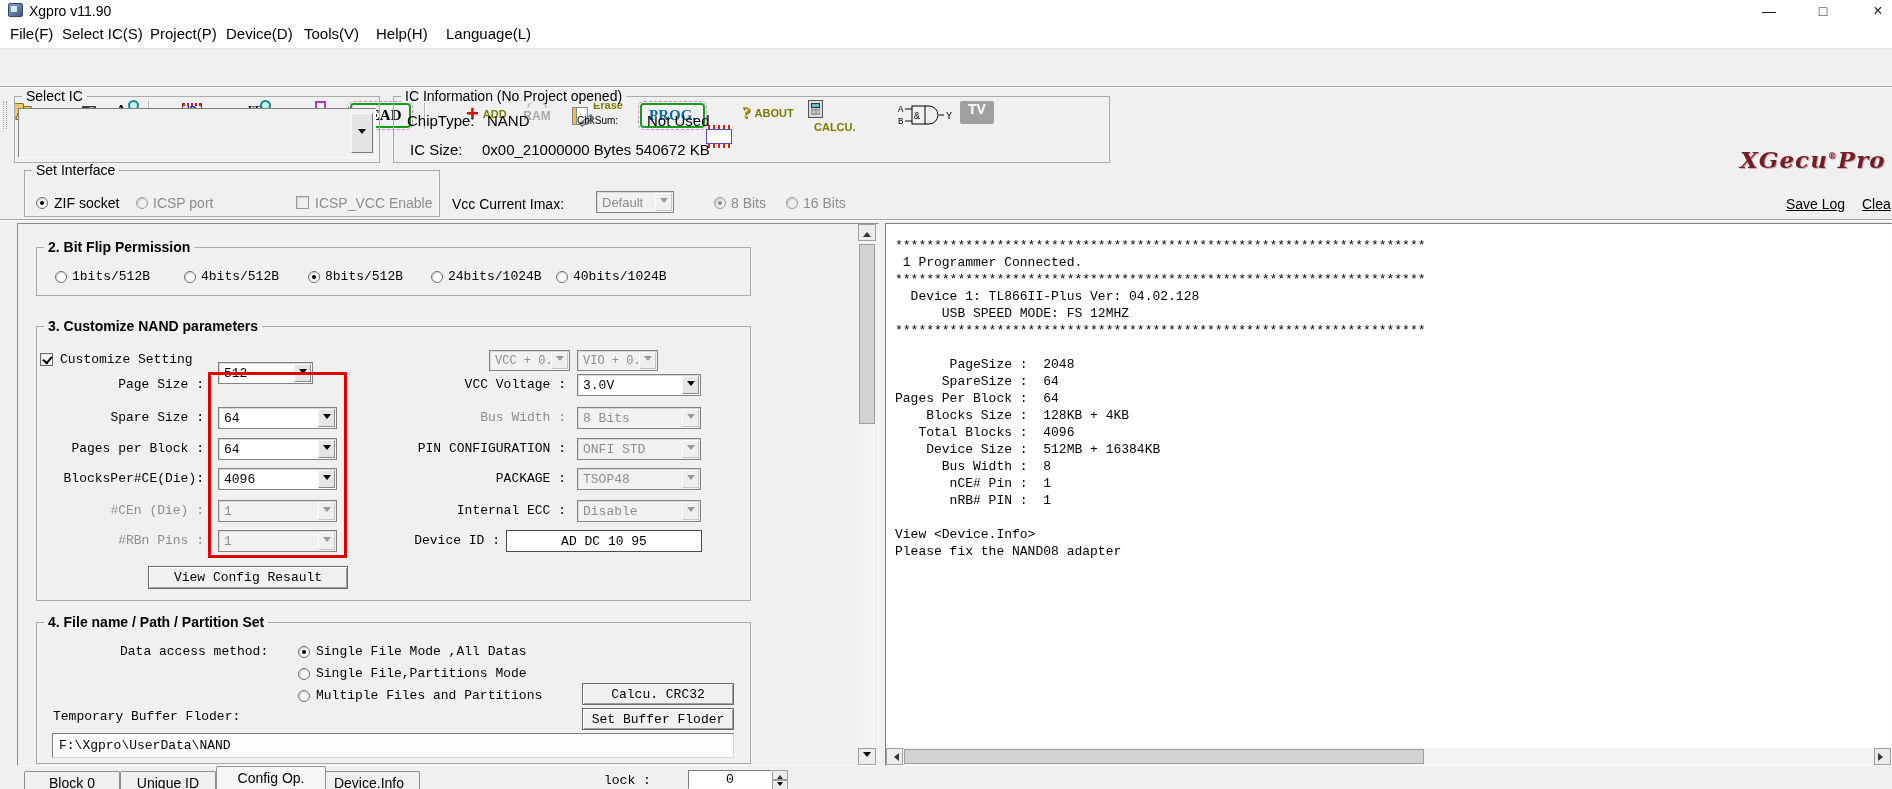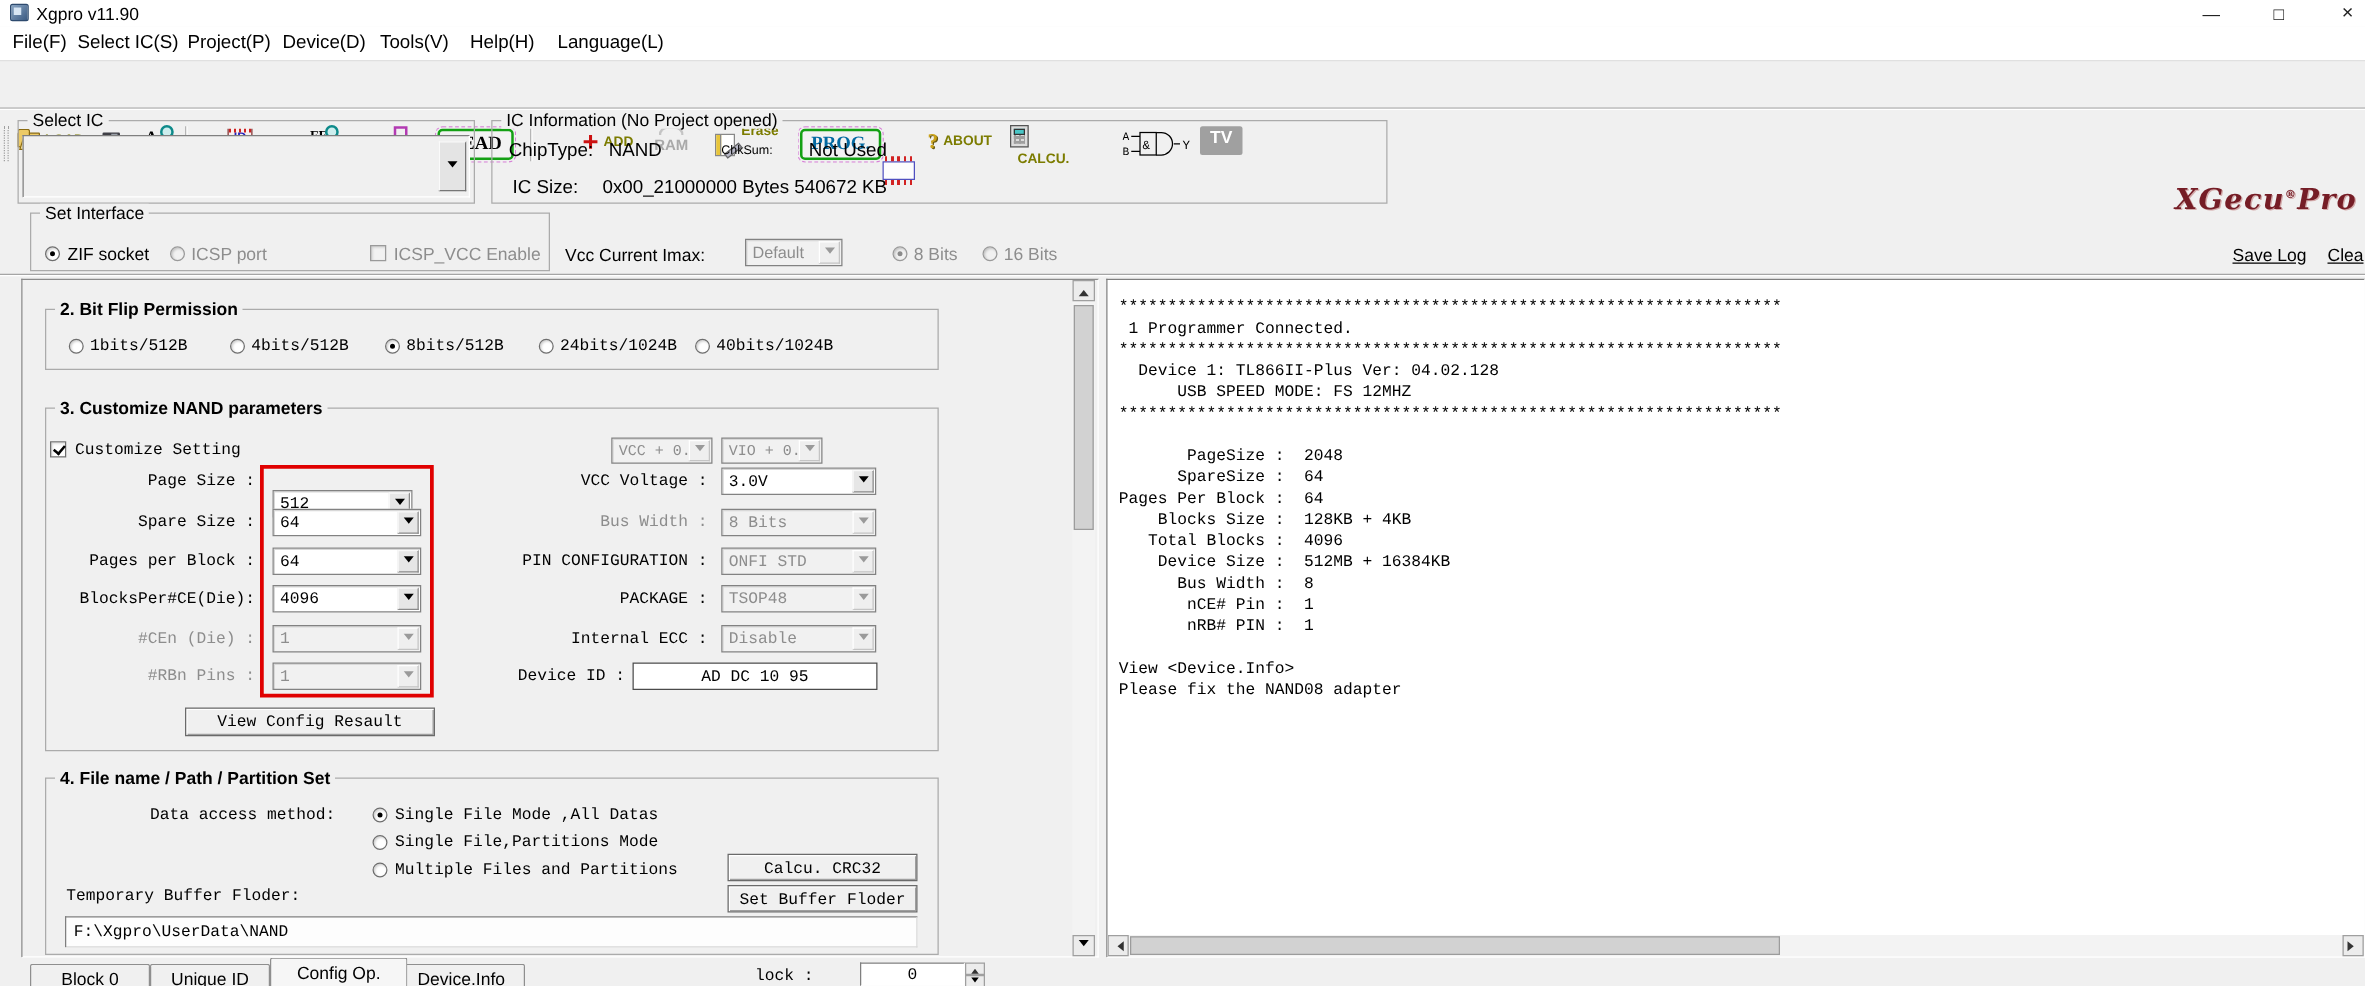--- a/index.html
+++ b/index.html
@@ -292,21 +292,21 @@
   <span class="mlbl" style="left:448px;top:269px;">24bits/1024B</span>
   <span class="radio" style="left:556px;top:271px;"></span>
   <span class="mlbl" style="left:573px;top:269px;">40bits/1024B</span>
 
   <div class="groupbox" style="left:36px;top:326px;width:715px;height:275px;"></div>
   <div class="grouplabel bold" style="left:44px;top:319px;">3. Customize NAND parameters</div>
   <span class="checkbox checked" style="left:40px;top:353px;"></span>
   <span class="mlbl" style="left:60px;top:352px;">Customize Setting</span>
 
   <div class="rlabel" style="left:40px;top:377px;width:164px;">Page Size :</div>
-  <div class="combo" style="left:218px;top:392px;width:112px;">
+  <div class="combo" style="left:218px;top:362px;width:95px;">
     <span class="cval mono">512</span>
     <span class="cbtn">
         <span class="tri-d" style="margin-top:0;"></span>
       </span>
   </div>
   <div class="rlabel" style="left:40px;top:410px;width:164px;">Spare Size :</div>
   <div class="combo" style="left:218px;top:407px;width:119px;">
     <span class="cval mono">64</span>
     <span class="cbtn">
         <span class="tri-d" style="margin-top:0;"></span>

